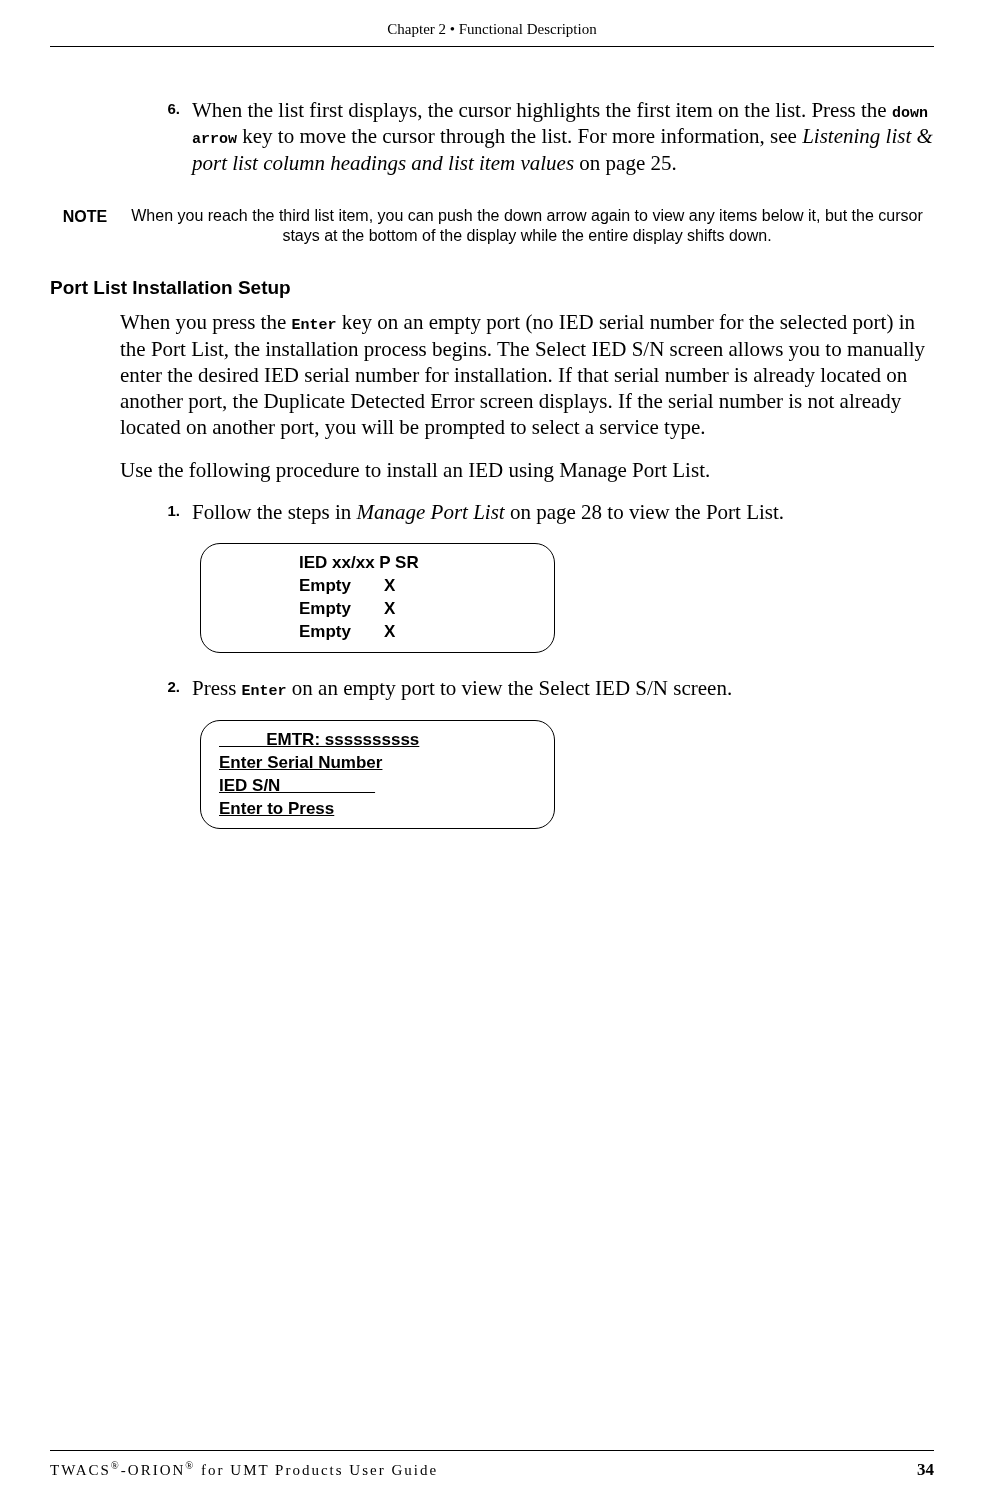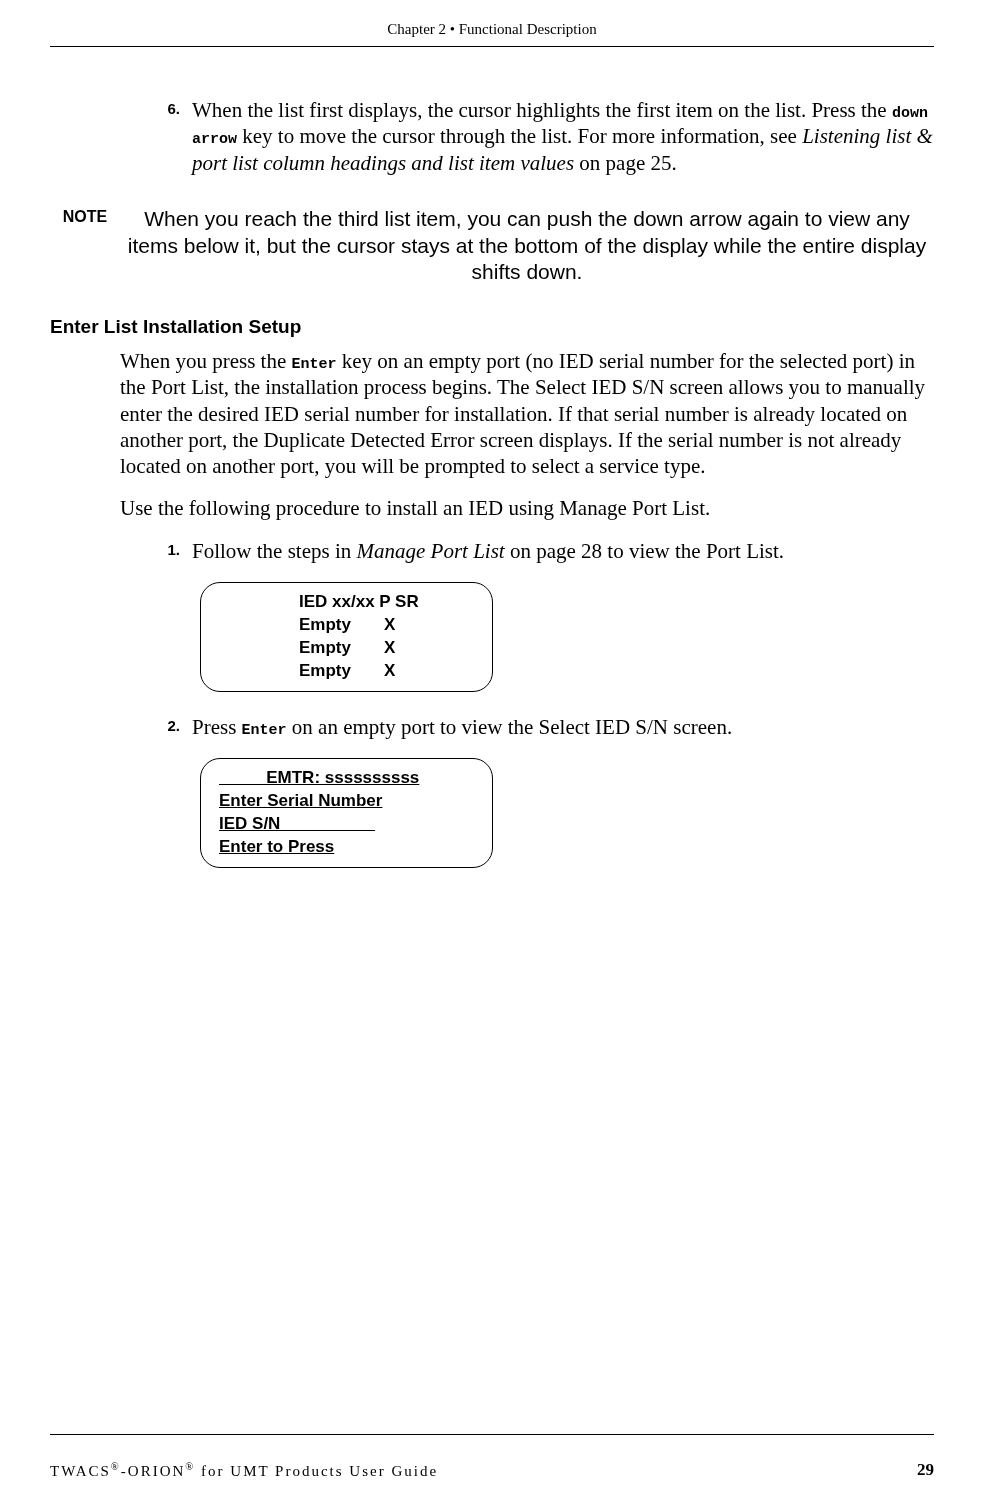--- a/index.html
+++ b/index.html
@@ -66,40 +66,40 @@
       font-family: Verdana, Geneva, sans-serif;
       font-weight: bold;
       font-size: 16px;
       width: 70px;
       flex-shrink: 0;
       padding-top: 1px;
     }
     .note-body {
       flex: 1;
       font-family: Verdana, Geneva, sans-serif;
-      font-size: 21px;
+      font-size: 16px;
       line-height: 1.25;
     }
     .section-heading {
       font-family: Verdana, Geneva, sans-serif;
       font-weight: bold;
       font-size: 19px;
       margin-top: 24px;
       margin-bottom: 8px;
     }
     .para {
       margin-left: 70px;
       font-size: 21px;
       line-height: 1.25;
       margin-bottom: 16px;
     }
     .screen-box {
       border: 1.5px solid #000;
       border-radius: 20px;
-      width: 293px;
+      width: 355px;
       margin-left: 150px;
       margin-top: 14px;
       margin-bottom: 22px;
       padding: 8px 18px 8px 18px;
       font-family: "Arial Narrow", Arial, sans-serif;
       font-weight: bold;
       font-size: 17px;
       line-height: 1.35;
       font-stretch: condensed;
     }
@@ -112,24 +112,24 @@
       text-align: left;
       white-space: pre;
       text-decoration: underline;
     }
     .footer {
       position: absolute;
       bottom: 20px;
       left: 50px;
       right: 50px;
       border-top: 1.5px solid #000;
-      padding-top: 24px;
+      padding-top: 8px;
       display: flex;
       justify-content: space-between;
-      align-items: flex-end;
+      align-items: flex-start;
     }
     .footer-left {
       font-family: "Times New Roman", Times, serif;
       font-size: 15px;
       letter-spacing: 2px;
     }
     .footer-right {
       font-family: "Times New Roman", Times, serif;
       font-weight: bold;
       font-size: 17px;
@@ -150,21 +150,21 @@
     <div class="step-body">
       <span>When the list first displays, the cursor highlights the first item on the list. Press the </span><span class="bold-sans">down arrow</span><span> key to move the cursor through the list. For more information, see </span><span class="italic">Listening list &amp; port list column headings and list item values</span><span> on page 25.</span>
     </div>
   </div>
 
   <div class="note-block">
     <div class="note-label">NOTE</div>
     <div class="note-body">When you reach the third list item, you can push the down arrow again to view any items below it, but the cursor stays at the bottom of the display while the entire display shifts down.</div>
   </div>
 
-  <div class="section-heading">Enter List Installation Setup</div>
+  <div class="section-heading">Port List Installation Setup</div>
 
   <div class="para">
     <span>When you press the </span><span class="bold-sans">Enter</span><span> key on an empty port (no IED serial number for the selected port) in the Port List, the installation process begins. The Select IED S/N screen allows you to manually enter the desired IED serial number for installation. If that serial number is already located on another port, the Duplicate Detected Error screen displays. If the serial number is not already located on another port, you will be prompted to select a service type.</span>
   </div>
 
   <div class="para">Use the following procedure to install an IED using Manage Port List.</div>
 
   <div class="step-item">
     <div class="step-num">1.</div>
     <div class="step-body">
@@ -188,16 +188,16 @@
 
   <div class="screen-box">
     <div class="screen-line-left">          EMTR: ssssssssss</div>
     <div class="screen-line-left">Enter Serial Number</div>
     <div class="screen-line-left">IED S/N__________</div>
     <div class="screen-line-left">Enter to Press</div>
   </div>
 
   <div class="footer">
     <div class="footer-left">TWACS<sup>®</sup>-ORION<sup>®</sup> for UMT Products User Guide</div>
-    <div class="footer-right">29</div>
+    <div class="footer-right">34</div>
   </div>
 
 </div>
 
 </body></html>

